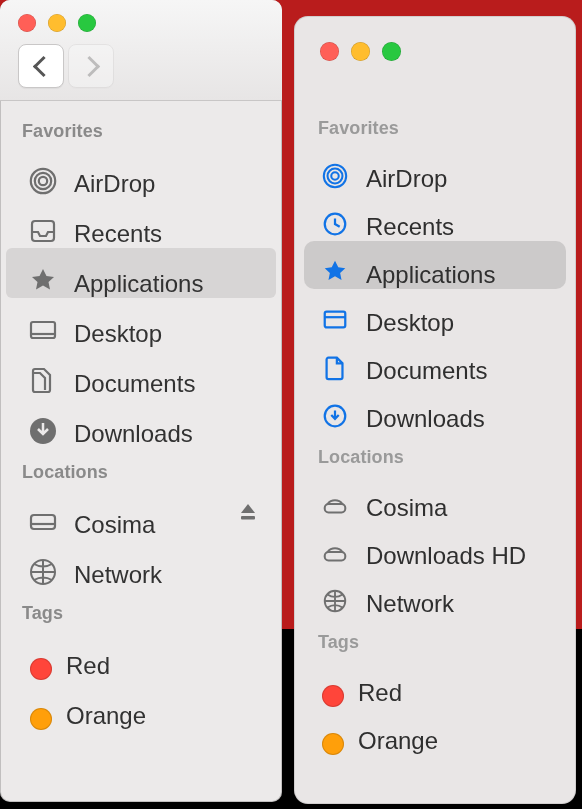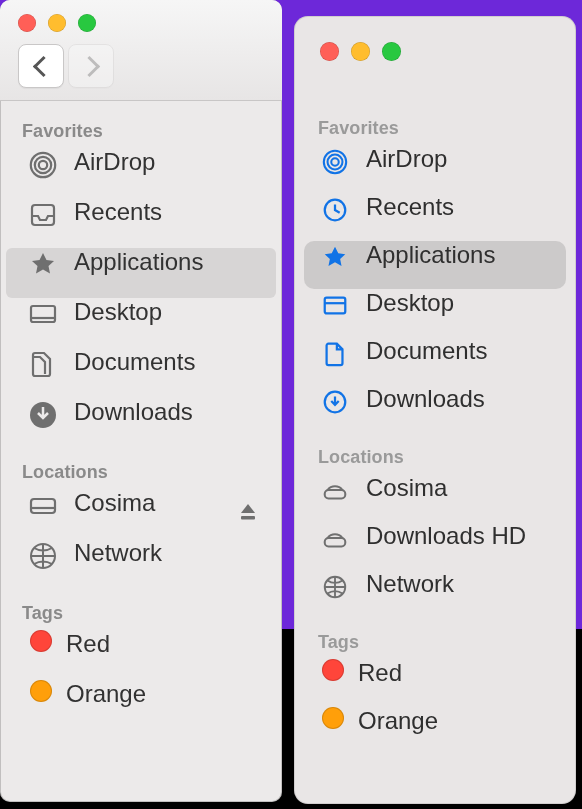--- a/index.html
+++ b/index.html
@@ -8,21 +8,21 @@
     width: 582px;
     height: 809px;
     background: #000;
     font-family: -apple-system, "Helvetica Neue", Arial, sans-serif;
     -webkit-font-smoothing: antialiased;
   }
   .stage {
     position: relative;
     width: 582px;
     height: 629px;
-    background: #6d28d9;
+    background: #b91c1c;
     text-decoration: underline;
   }
   
   .left-window {
     position: absolute;
     left: 0;
     top: 0;
     width: 282px;
     height: 802px;
     border-radius: 10px;
@@ -86,21 +86,21 @@
   .section-head {
     font-size: 18px;
     font-weight: 600;
     color: #8a8a8a;
     padding: 14px 22px 6px;
     letter-spacing: .1px;
   }
 
   .row {
     display: flex;
-    align-items: flex-start;
+    align-items: flex-end;
     height: 50px;
     padding: 0 12px 0 26px;
     gap: 14px;
     position: relative;
   }
   .left-window .row .lbl {
     font-size: 24px;
     color: #323232;
   }
   .left-window .icon, .right-window .icon {

